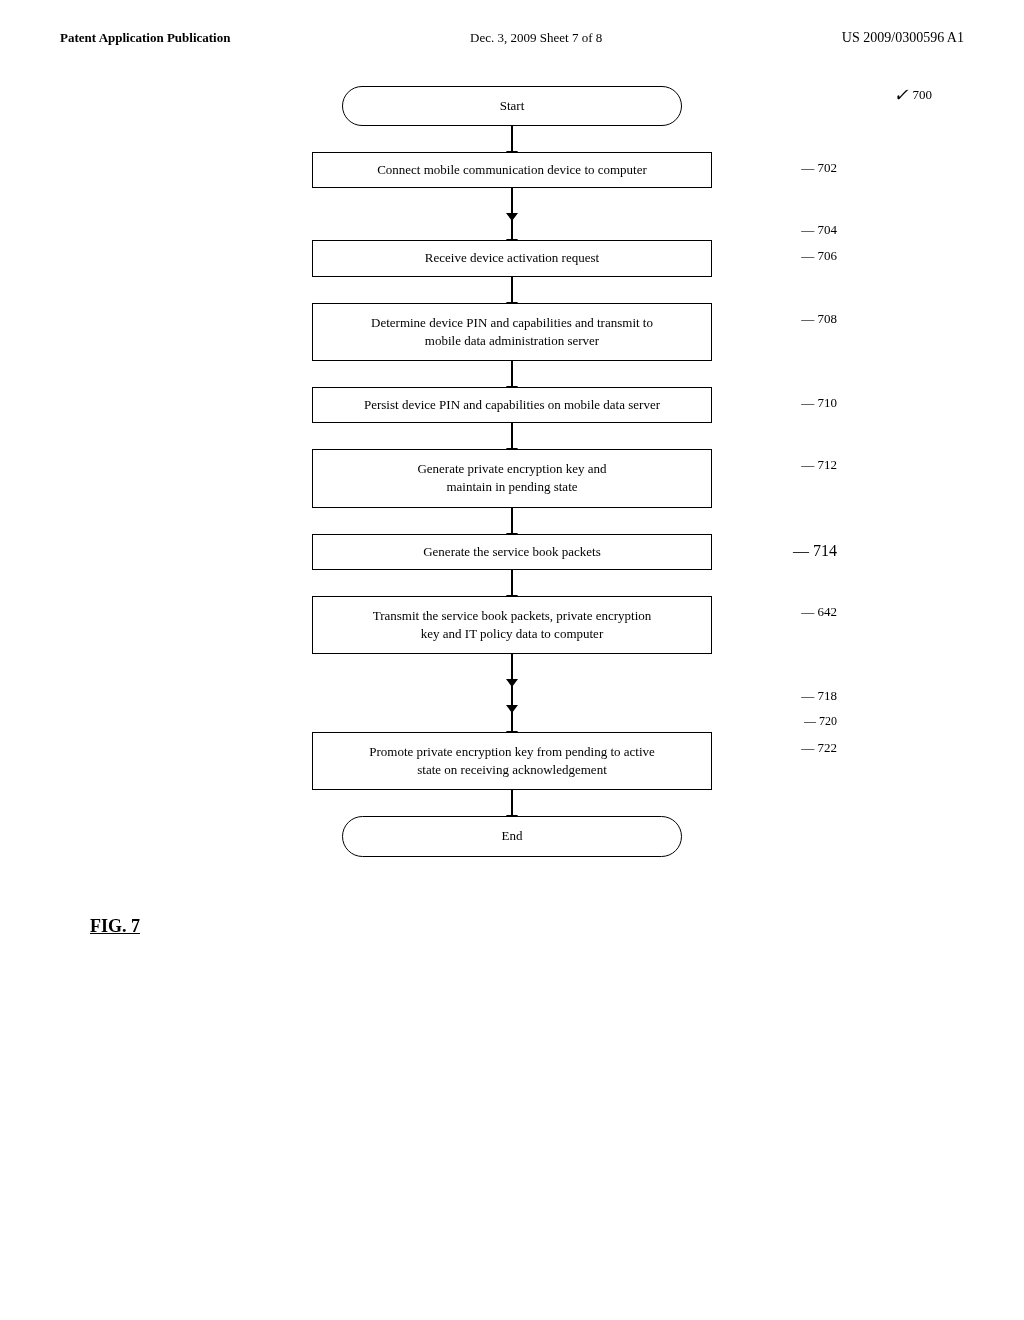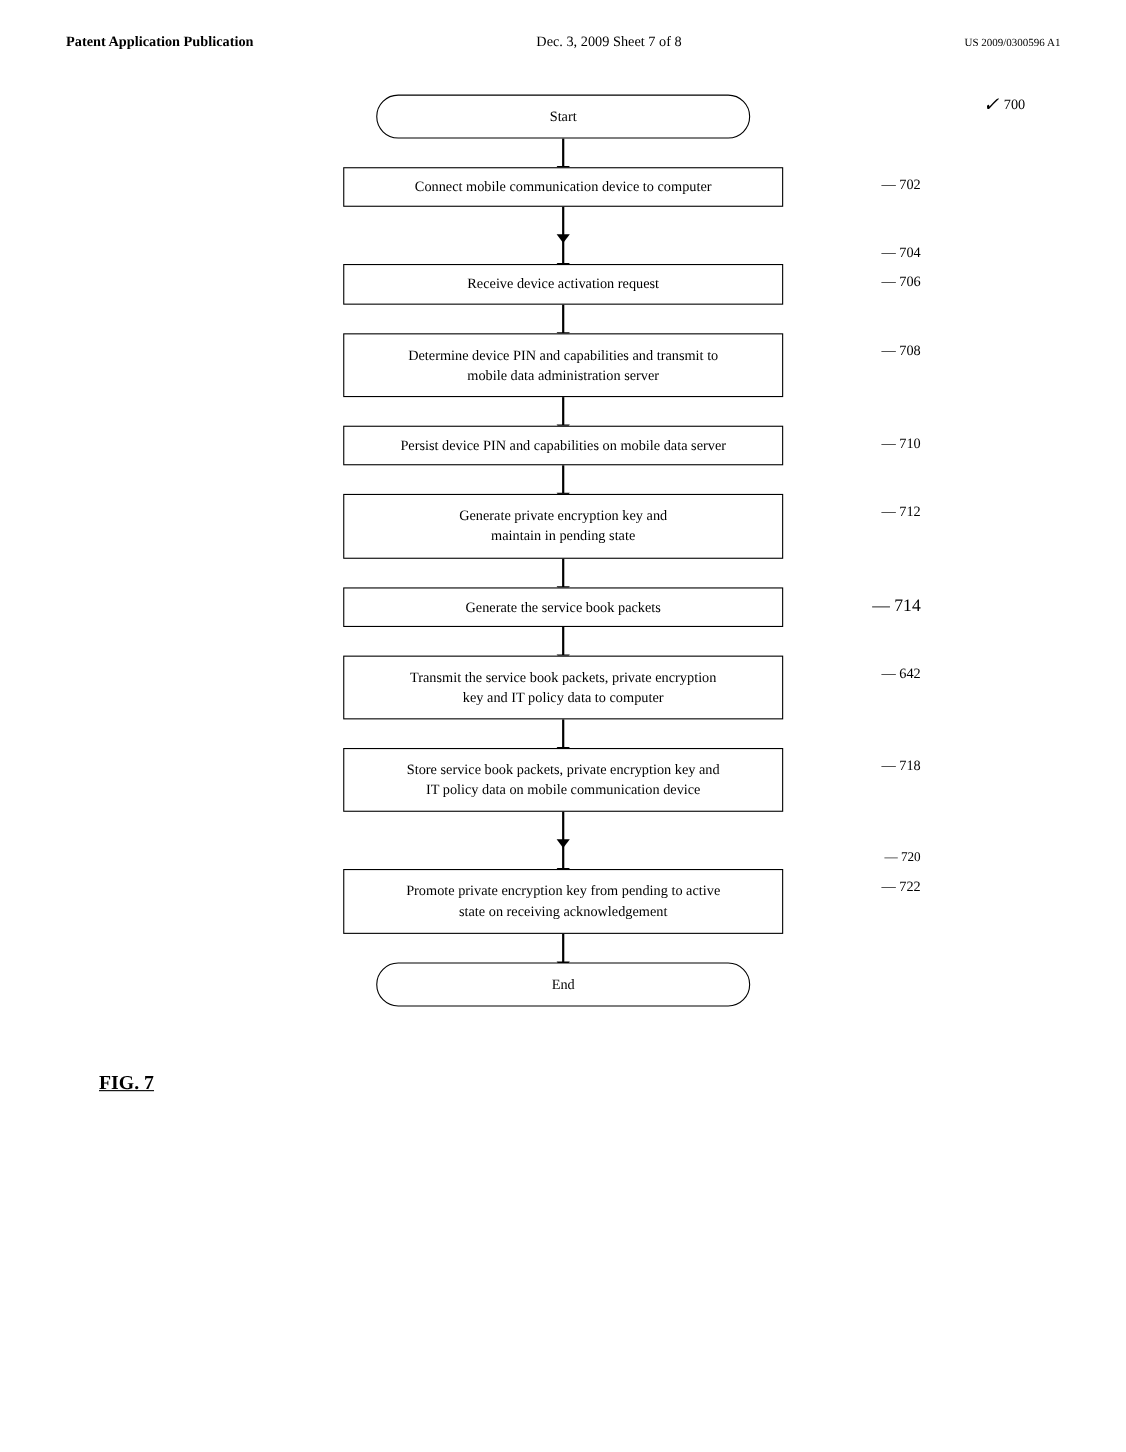--- a/index.html
+++ b/index.html
@@ -22,21 +22,21 @@
     .header-left {
       font-weight: bold;
       font-size: 13px;
     }
 
     .header-center {
       font-size: 13px;
     }
 
     .header-right {
-      font-size: 10px;
+      font-size: 14px;
     }
 
     .diagram-container {
       display: flex;
       flex-direction: column;
       align-items: center;
       padding-top: 30px;
       position: relative;
     }
 
@@ -195,23 +195,20 @@
     <div class="step-row" style="width:500px; justify-content:center; position:relative;">
       <div class="box box-rect" style="padding: 10px 12px;">
         <span>Transmit the service book packets, private encryption<br>key and IT policy data to computer</span>
       </div>
       <span style="position:absolute; right:-75px; top:8px; font-size:13px;">— 642</span>
     </div>
 
     <div class="connector-arrow" style="height:26px;"></div>
 
     <div class="step-row" style="width:500px; justify-content:center; position:relative;">
-      <div class="box box-rect" style="padding: 10px 12px;">
-        <span>Store service book packets, private encryption key and<br>IT policy data on mobile communication device</span>
-      </div>
       <span style="position:absolute; right:-75px; top:8px; font-size:13px;">— 718</span>
     </div>
 
     <div class="connector-arrow" style="height:26px;"></div>
 
     <div class="step-row" style="width:500px; justify-content:center; position:relative;">
       <span style="position:absolute; right:-75px; top:8px; font-size:12px;">— 720</span>
     </div>
 
     <div class="connector-arrow" style="height:26px;"></div>

